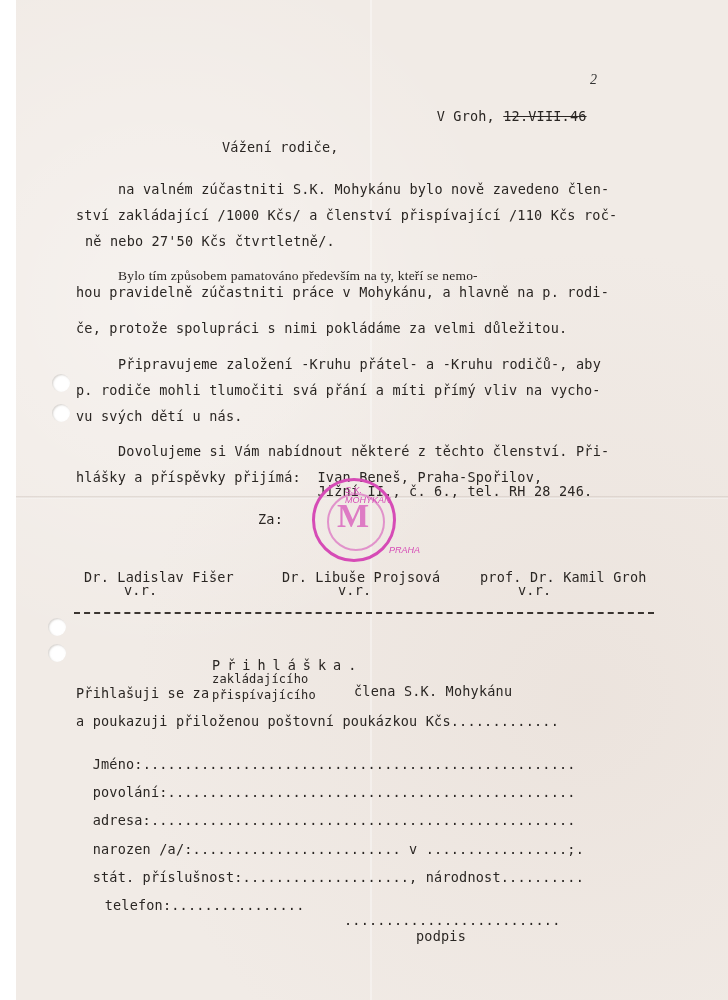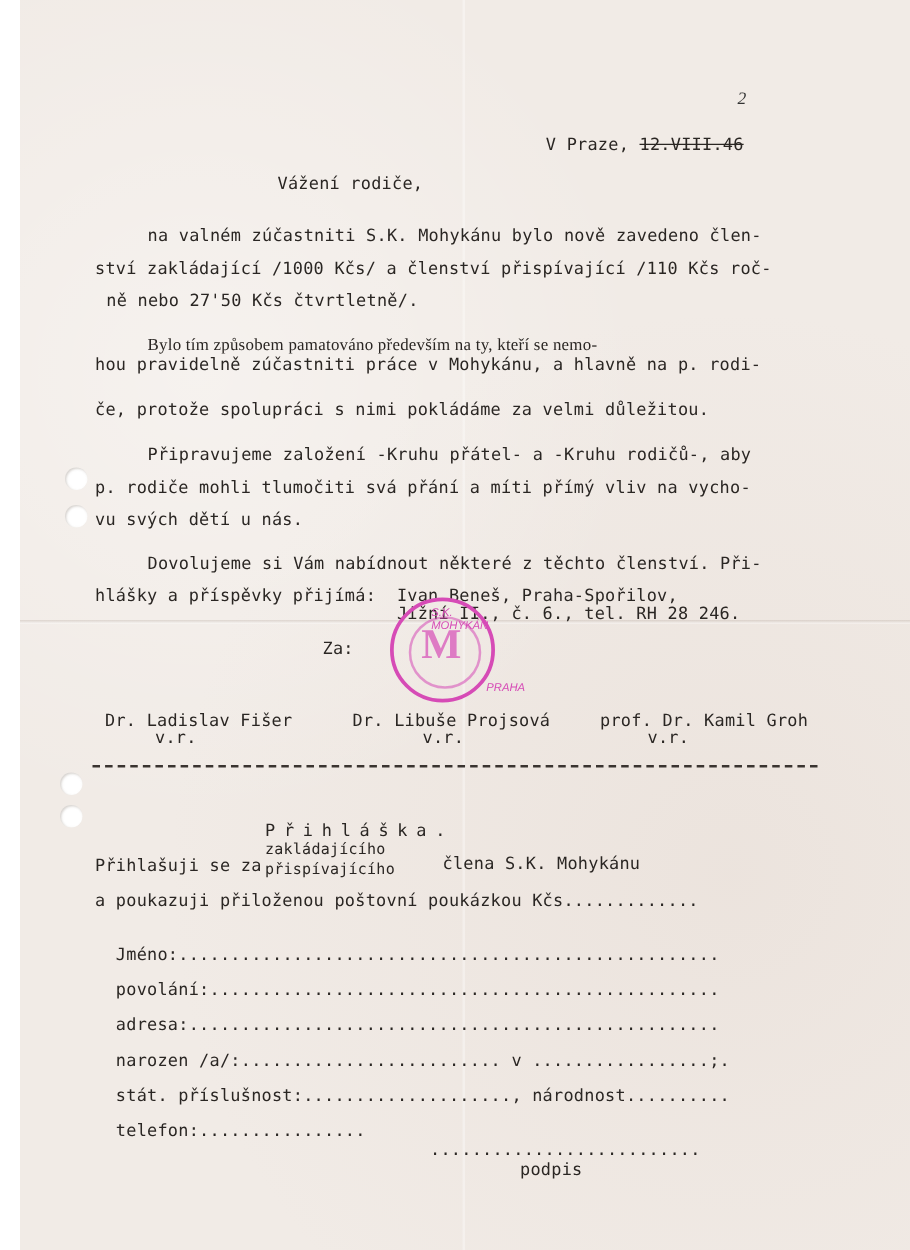--- a/index.html
+++ b/index.html
@@ -66,21 +66,21 @@
 <div class="paper"></div>
 <div class="fold-h"></div>
 <div class="fold-v"></div>
 
 <div class="hole" style="left:52px;top:374px;"></div>
 <div class="hole" style="left:52px;top:404px;"></div>
 <div class="hole" style="left:48px;top:618px;"></div>
 <div class="hole" style="left:48px;top:644px;"></div>
 
 <div class="t" style="left:420px;top:92px;">
-  <span>V Praze, </span><span class="strike">12.VIII.46</span>
+  <span>V Groh, </span><span class="strike">12.VIII.46</span>
 </div>
 <div class="handmark">2</div>
 
 <div class="t" style="left:222px;top:139px;">Vážení rodiče,</div>
 
 <div class="t" style="left:118px;top:181px;">na valném zúčastniti S.K. Mohykánu bylo nově zavedeno člen-</div>
 <div class="t" style="left:76px;top:207px;">ství zakládající /1000 Kčs/ a členství přispívající /110 Kčs roč-</div>
 <div class="t" style="left:85px;top:233px;">ně nebo 27'50 Kčs čtvrtletně/.</div>
 
 <div class="t" style="left:118px;top:268px;font-family:Liberation Serif, serif;">Bylo tím způsobem pamatováno především na ty, kteří se nemo-</div>
@@ -128,18 +128,18 @@
 </div>
 <div class="t" style="left:76px;top:796px;">
   <span>adresa:</span><span>...................................................</span>
 </div>
 <div class="t" style="left:76px;top:825px;">
   <span>narozen /a/:</span><span>......................... v .................;.</span>
 </div>
 <div class="t" style="left:76px;top:853px;">
   <span>stát. příslušnost:</span><span>...................., národnost..........</span>
 </div>
-<div class="t" style="left:76px;top:881px;text-align:right;">
+<div class="t" style="left:88px;top:881px;text-align:right;">
   <span>telefon:</span><span>................</span>
 </div>
 
 <div class="t" style="left:344px;top:912px;">..........................</div>
 <div class="t" style="left:416px;top:928px;">podpis</div>
 
 </body></html>

